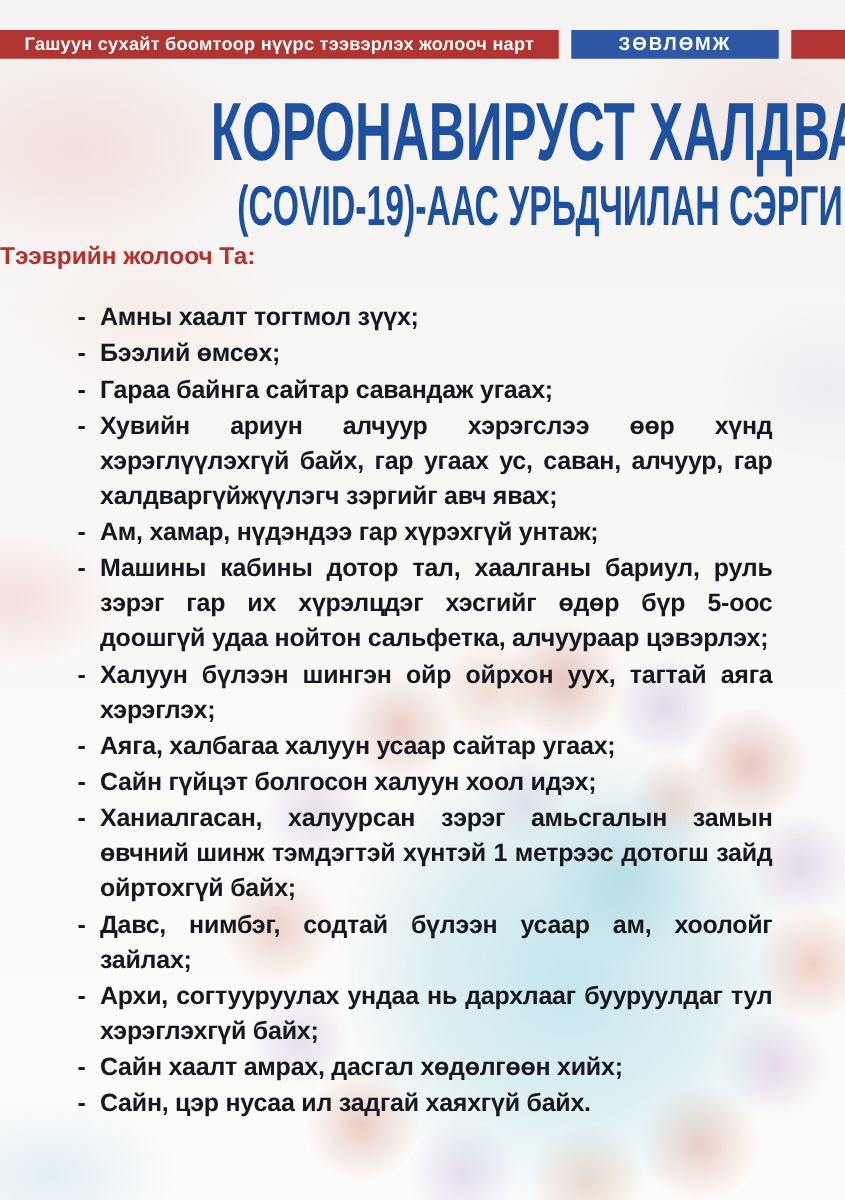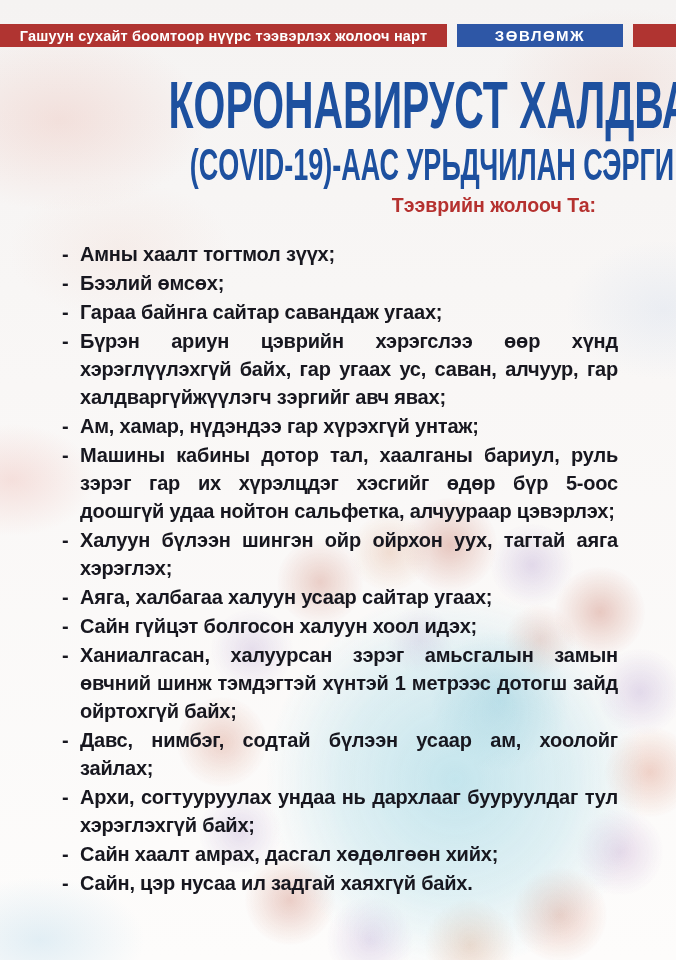--- a/index.html
+++ b/index.html
@@ -60,21 +60,21 @@
   .seg-badge span{
     color:#fff;font-weight:bold;font-size:15px;letter-spacing:1.5px;white-space:nowrap;
   }
   
   .title1{position:absolute;top:74px;left:0;width:676px;text-align:center;
     color:var(--title-blue);font-weight:bold;font-size:66px;line-height:62px;white-space:nowrap;}
   .title1 .cond{display:inline-block;transform:scaleX(0.62);transform-origin:center;}
   .title2{position:absolute;top:142px;left:0;width:676px;text-align:center;
     color:var(--title-blue);font-weight:bold;font-size:45px;line-height:46px;white-space:nowrap;}
   .title2 .cond{display:inline-block;transform:scaleX(0.60);transform-origin:center;}
-  .subtitle{position:absolute;top:194px;left:0;width:596px;text-align:right;
+  .subtitle{position:absolute;top:194px;left:0;width:596px;text-align:left;
     color:var(--subtitle-red);font-weight:bold;font-size:19.5px;}
   
   .list{position:absolute;top:240px;left:62px;width:556px;margin:0;padding:0;list-style:none;}
   .list li{display:flex;margin-bottom:1px;
     color:var(--body-text);font-weight:bold;font-size:20px;line-height:28px;letter-spacing:-0.2px;}
   .list .dash{flex:none;width:18px;}
   .list .txt{flex:1;text-align:justify;}
 </style>
 </head>
 <body>
@@ -108,21 +108,21 @@
     <li>
         <span class="dash">-</span>
         <span class="txt">Бээлий өмсөх;</span>
       </li>
     <li>
         <span class="dash">-</span>
         <span class="txt">Гараа байнга сайтар савандаж угаах;</span>
       </li>
     <li>
         <span class="dash">-</span>
-        <span class="txt">Бүрэн ариун цэврийн хэрэгслээ өөр хүнд хэрэглүүлэхгүй байх, гар угаах ус, саван, алчуур, гар халдваргүйжүүлэгч зэргийг авч явах;</span>
+        <span class="txt">Хувийн ариун алчуур хэрэгслээ өөр хүнд хэрэглүүлэхгүй байх, гар угаах ус, саван, алчуур, гар халдваргүйжүүлэгч зэргийг авч явах;</span>
       </li>
     <li>
         <span class="dash">-</span>
         <span class="txt">Ам, хамар, нүдэндээ гар хүрэхгүй унтаж;</span>
       </li>
     <li>
         <span class="dash">-</span>
         <span class="txt">Машины кабины дотор тал, хаалганы бариул, руль зэрэг гар их хүрэлцдэг хэсгийг өдөр бүр 5-оос доошгүй удаа нойтон сальфетка, алчуураар цэвэрлэх;</span>
       </li>
     <li>

